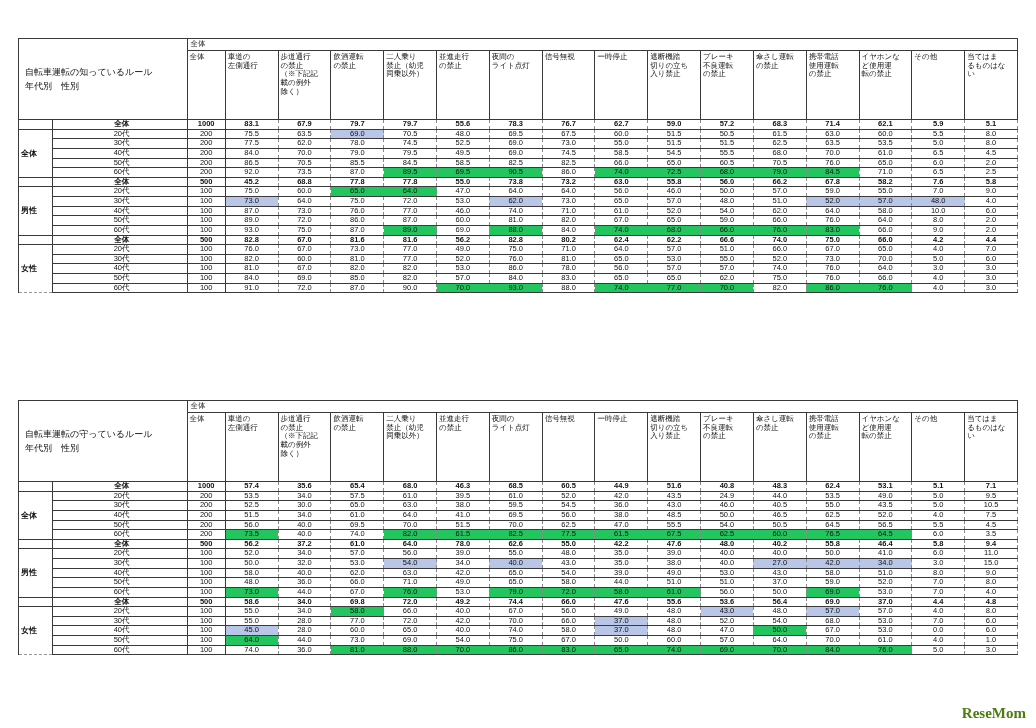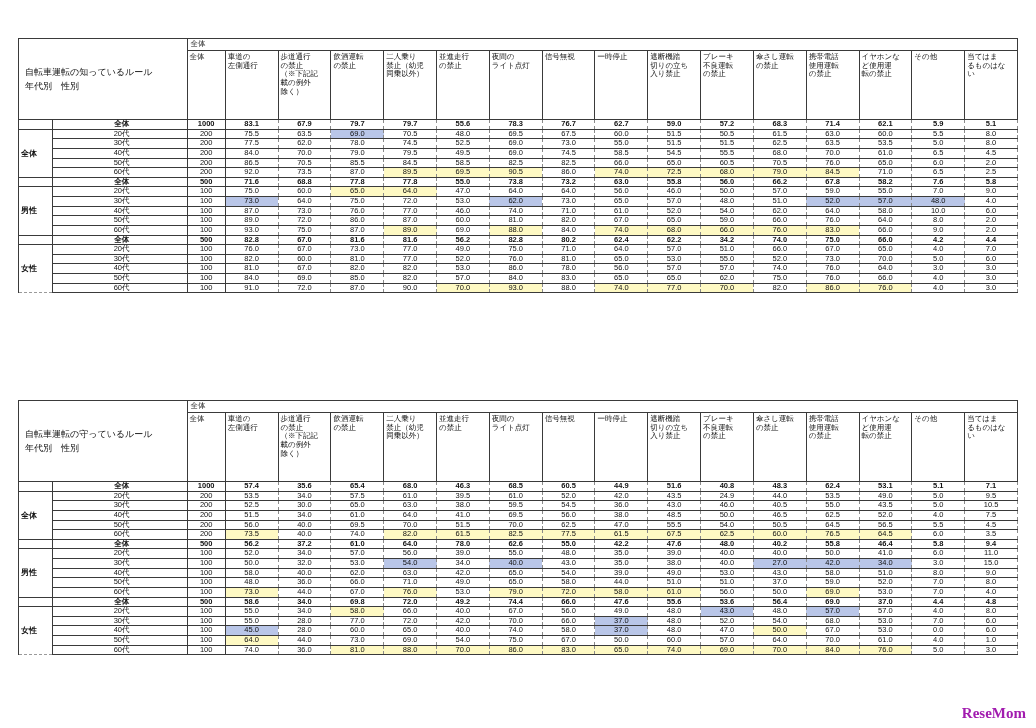--- a/index.html
+++ b/index.html
@@ -19,24 +19,24 @@
   .hdr-top{height:11px;text-align:left;padding-left:3px;font-size:7.5px;}
   .hdr-cell{height:64px;text-align:left;padding:2px 2px;font-size:7.5px;vertical-align:top;}
   .hdr-cell span{display:block;}
   .rowlabel{text-align:center;padding-left:4px;font-size:7.5px;}
   .grouplabel{text-align:left;padding-left:2px;font-size:8px;font-weight:bold;}
   .total-row td{font-weight:bold;}
   .total-row .rowlabel{text-align:center;font-weight:bold;}
   .num{font-size:7.5px;}
   td.dashed{border-left:1px dashed #8a8a8a;border-right:1px dashed #8a8a8a;}
   tr.dash-b td{border-bottom:1px dashed #9a9a9a;}
-  .hi-red{background:#fef9c3;}
+  .hi-red{background:#22c55e;}
   .hi-blue{background:#b9c6e8;}
   .watermark{position:absolute;right:10px;bottom:6px;font-size:15px;
-             font-weight:bold;color:#a21caf;font-family:"Liberation Serif",serif;letter-spacing:0px;}
+             font-weight:bold;color:#4d7c0f;font-family:"Liberation Serif",serif;letter-spacing:0px;}
   .cat-col{width:30px;}
   .lbl-col{width:120px;}
   .n-col{width:34px;}
   .d-col{width:47px;}
 </style>
 </head>
 <body>
 
 <div class="sheet one">
   <table>
@@ -252,21 +252,21 @@
           <td class="num dashed hi-red">79.0</td>
           <td class="num dashed hi-red">84.5</td>
           <td class="num dashed">71.0</td>
           <td class="num dashed">6.5</td>
           <td class="num dashed">2.5</td>
         </tr>
         <tr class="total-row">
           <td></td>
           <td class="rowlabel">全体</td>
           <td class="num">500</td>
-          <td class="num dashed">71.6</td>
+          <td class="num dashed">45.2</td>
           <td class="num dashed">68.8</td>
           <td class="num dashed">77.8</td>
           <td class="num dashed">77.8</td>
           <td class="num dashed">55.0</td>
           <td class="num dashed">73.8</td>
           <td class="num dashed">73.2</td>
           <td class="num dashed">63.0</td>
           <td class="num dashed">55.8</td>
           <td class="num dashed">56.0</td>
           <td class="num dashed">66.2</td>
@@ -377,21 +377,21 @@
           <td class="num">500</td>
           <td class="num dashed">82.8</td>
           <td class="num dashed">67.0</td>
           <td class="num dashed">81.6</td>
           <td class="num dashed">81.6</td>
           <td class="num dashed">56.2</td>
           <td class="num dashed">82.8</td>
           <td class="num dashed">80.2</td>
           <td class="num dashed">62.4</td>
           <td class="num dashed">62.2</td>
-          <td class="num dashed">34.2</td>
+          <td class="num dashed">66.6</td>
           <td class="num dashed">74.0</td>
           <td class="num dashed">75.0</td>
           <td class="num dashed">66.0</td>
           <td class="num dashed">4.2</td>
           <td class="num dashed">4.4</td>
         </tr>
         <tr class="dash-b">
           <td class="grouplabel" rowspan="5">女性</td>
           <td class="rowlabel">20代</td>
           <td class="num">100</td>

